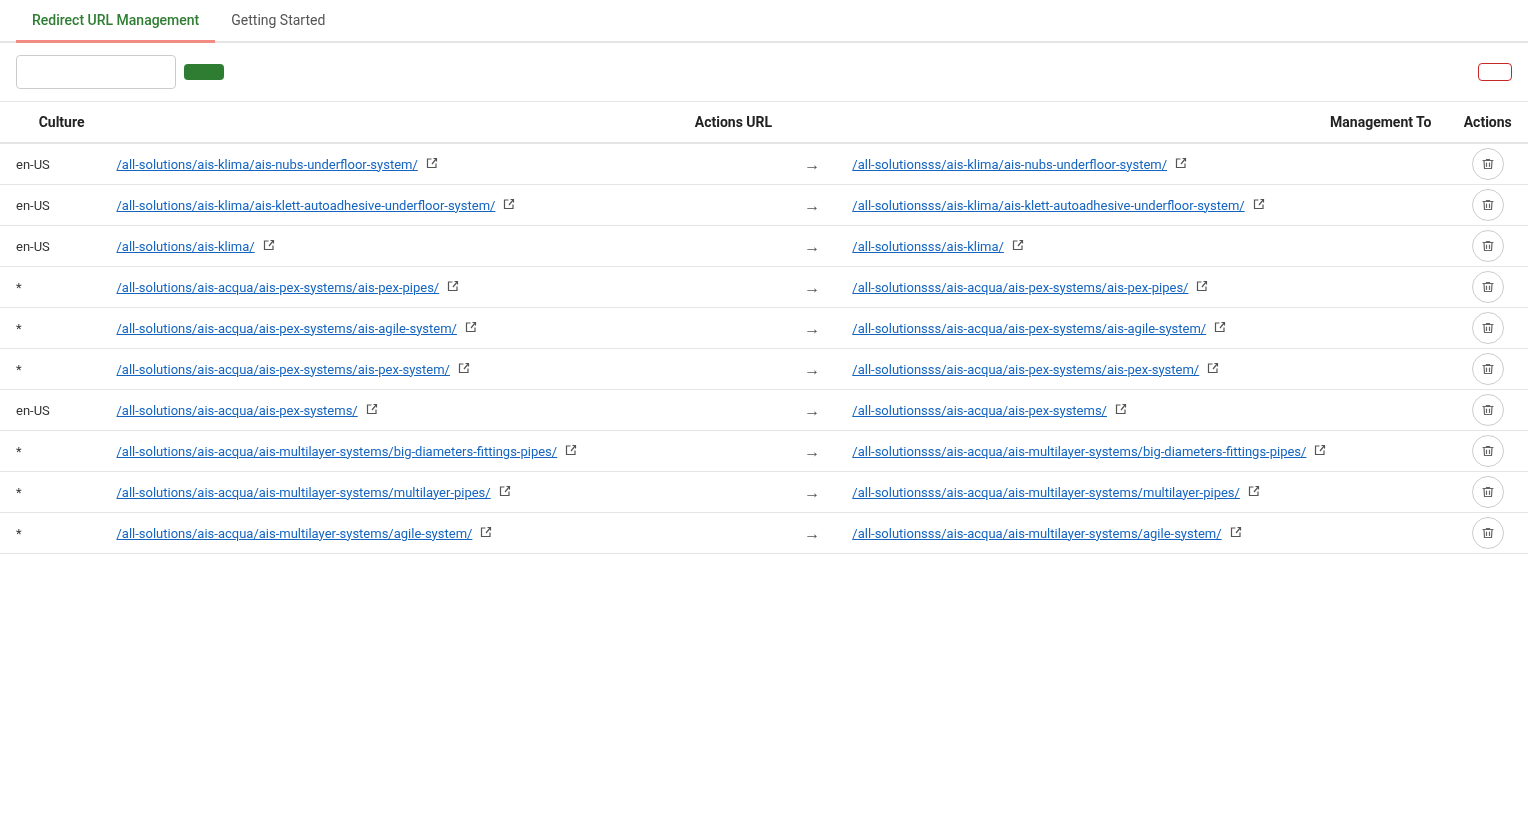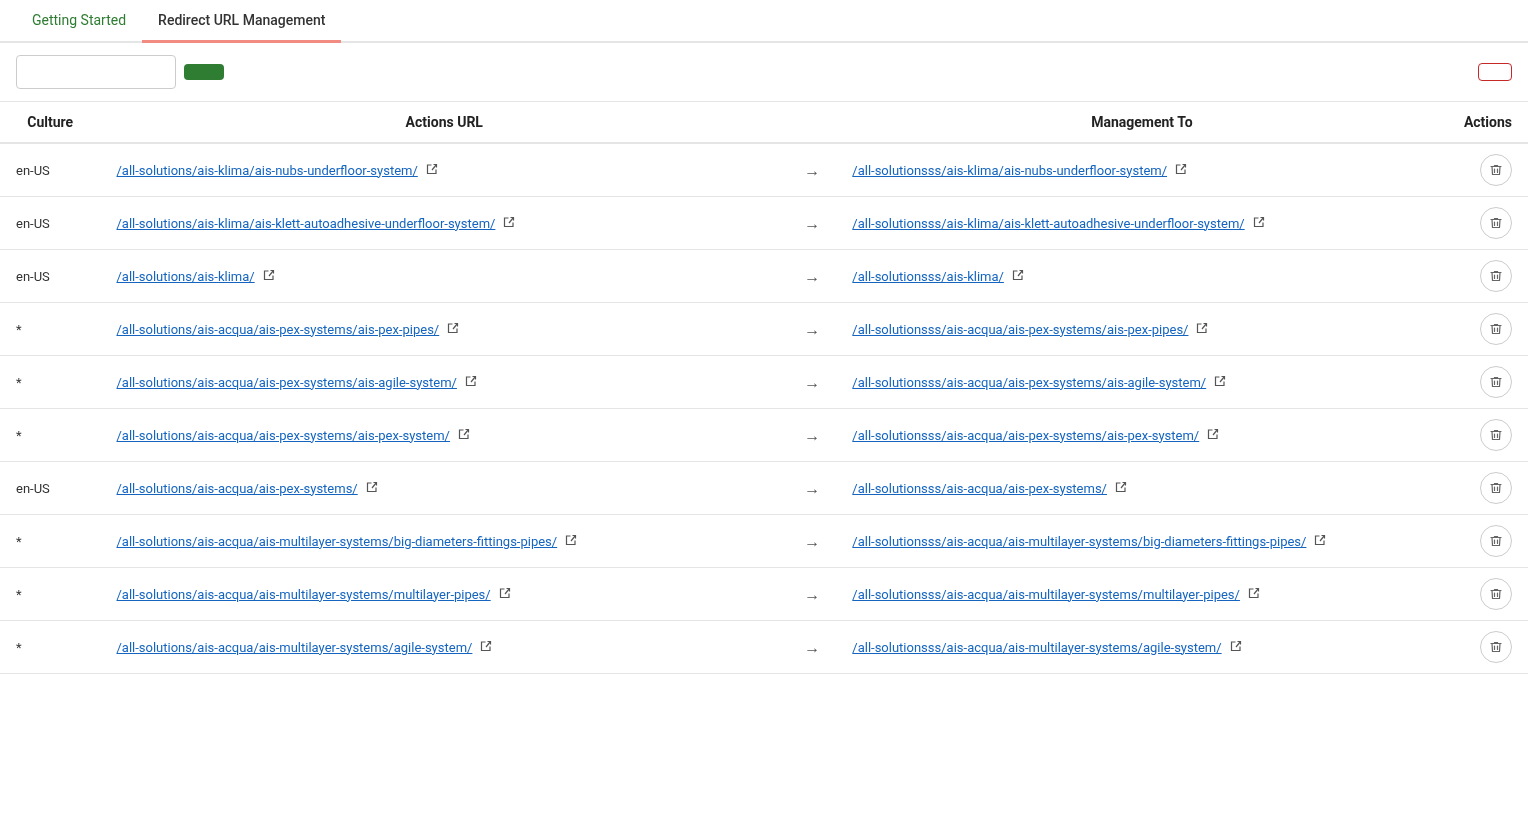--- a/index.html
+++ b/index.html
@@ -15,43 +15,43 @@
     .toolbar { display: flex; align-items: center; padding: 12px 16px; border-bottom: 1px solid #e5e5e5; gap: 8px; }
     .search-input { border: 1px solid #ccc; border-radius: 4px; padding: 8px 12px; font-size: 14px; width: 160px; outline: none; color: #555; }
     .search-input::placeholder { color: #aaa; }
     .search-btn { background: #2e7d32; color: #fff; border: none; border-radius: 4px; padding: 8px 20px; font-size: 14px; cursor: pointer; font-weight: 500; }
     .spacer { flex: 1; }
     .disable-btn { background: #fff; color: #c62828; border: 1px solid #c62828; border-radius: 4px; padding: 8px 16px; font-size: 14px; cursor: pointer; font-weight: 500; }
 
     
     .table-container { width: 100%; overflow-x: auto; }
     table { width: 100%; border-collapse: collapse; }
-    thead th { padding: 12px 16px; text-align: center; font-weight: 700; font-size: 14px; color: #222; border-bottom: 2px solid #e5e5e5; background: #fff; }
+    thead th { padding: 12px 16px; text-align: right; font-weight: 700; font-size: 14px; color: #222; border-bottom: 2px solid #e5e5e5; background: #fff; }
     tbody tr { border-bottom: 1px solid #e5e5e5; }
-    tbody td { padding: 10px 16px; font-size: 13px; color: #333; vertical-align: middle; }
+    tbody td { padding: 4px 16px; font-size: 13px; color: #333; vertical-align: middle; }
     .col-culture { width: 100px; }
     .col-original { width: 45%; }
     .col-arrow { width: 40px; text-align: center; color: #555; }
     .col-redirect { width: 40%; }
-    .col-actions { width: 80px; text-align: right; }
+    .col-actions { width: 80px; text-align: center; }
 
     .url-link { color: #1565c0; cursor: pointer; word-break: break-all; }
     .ext-icon { display: inline-block; width: 14px; height: 14px; margin-left: 4px; vertical-align: middle; color: #555; }
     .url-cell { display: flex; align-items: flex-start; gap: 4px; flex-wrap: wrap; }
 
     .delete-btn { background: #fff; border: 1px solid #ccc; border-radius: 50%; width: 32px; height: 32px; display: inline-flex; align-items: center; justify-content: center; cursor: pointer; color: #555; }
 
     .arrow-cell { text-align: center; font-size: 16px; color: #555; }
   </style>
 </head>
 <body>
 
 <div class="tabs">
+  <div class="tab active">Redirect URL Management</div>
   <div class="tab">Getting Started</div>
-  <div class="tab active">Redirect URL Management</div>
 </div>
 
 <div class="toolbar">
   <input class="search-input" type="text" style="">
   <button class="search-btn"></button>
   <div class="spacer"></div>
   <button class="disable-btn"></button>
 </div>
 
 <div class="table-container">

